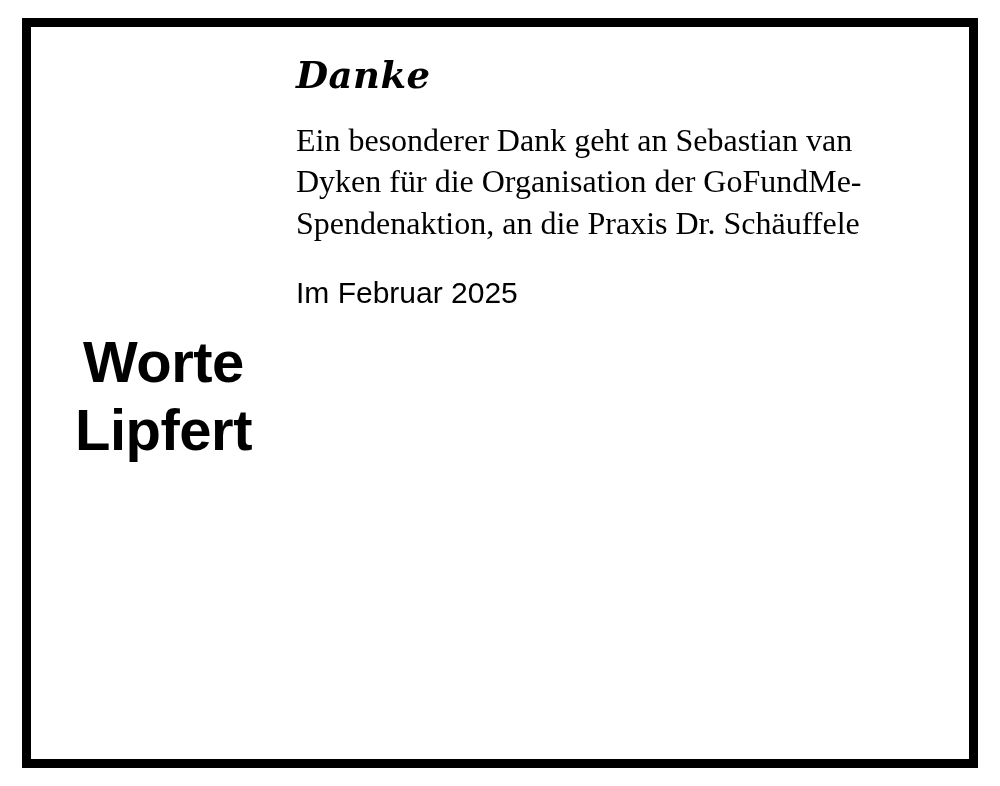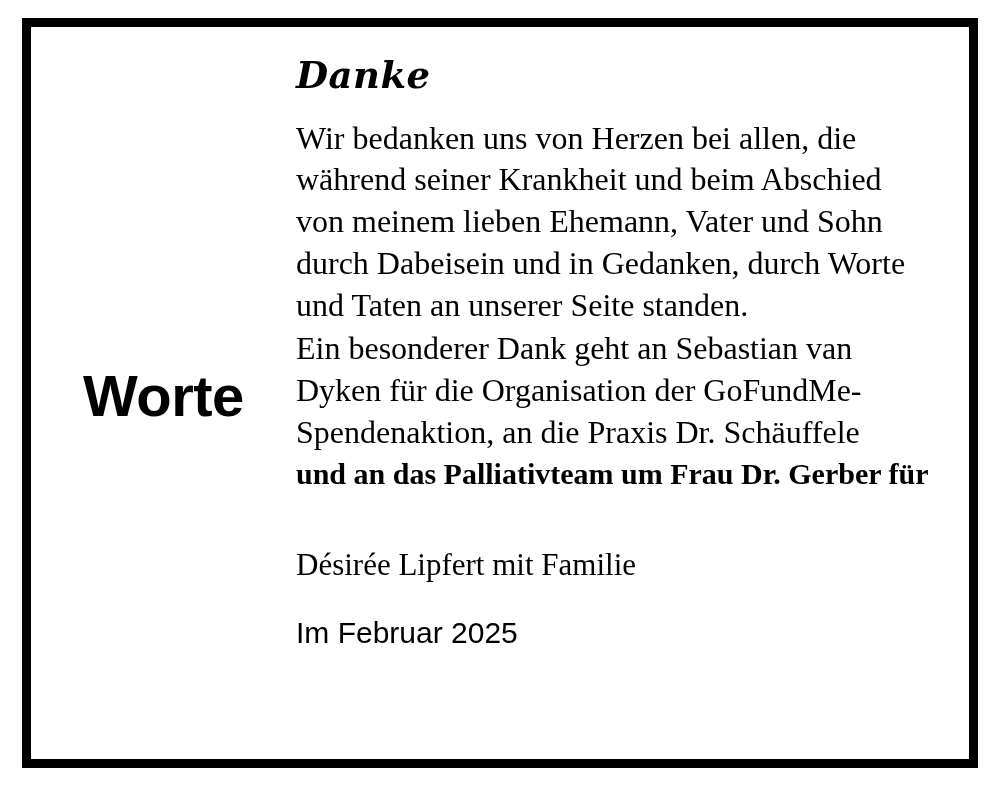--- a/index.html
+++ b/index.html
@@ -106,36 +106,30 @@
 </head>
 <body>
 
 <div id="page">
   <div class="frame">
     <div class="inner">
 
       <div class="name-col">
         <div class="name-block">
           <div>Worte</div>
+          <div>Lipfert</div>
         </div>
       </div>
 
       <div class="text-col">
         <div class="danke">Danke</div>
 
-        <p class="body-par">Wir bedanken uns von Herzen bei allen, die
-während seiner Krankheit und beim Abschied
-von meinem lieben Ehemann, Vater und Sohn
-durch Dabeisein und in Gedanken, durch Worte
-und Taten an unserer Seite standen.</p>
         <div class="gap-small"></div>
         <p class="body-par">Ein besonderer Dank geht an Sebastian van
 Dyken für die Organisation der GoFundMe-
 Spendenaktion, an die Praxis Dr. Schäuffele</p>
-        <p class="body-par bold-line">und an das Palliativteam um Frau Dr. Gerber für</p>
 
-        <div class="signature">Désirée Lipfert mit Familie</div>
         <div class="date">Im Februar 2025</div>
       </div>
 
     </div>
   </div>
 </div>
 
 </body></html>

